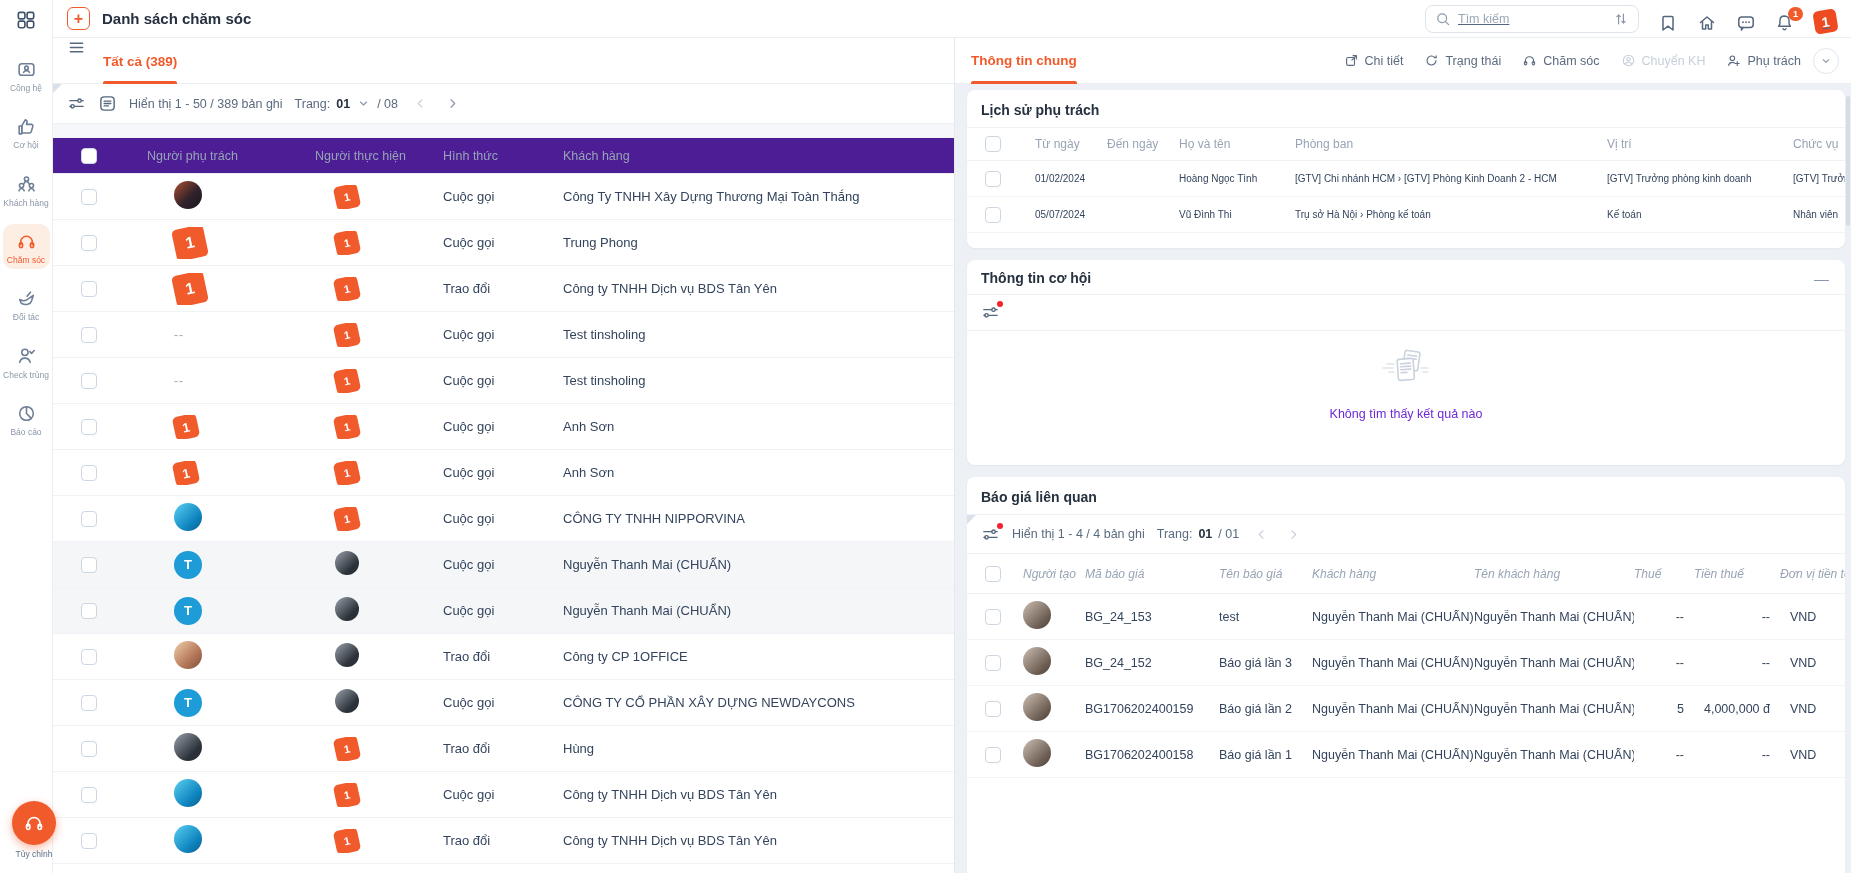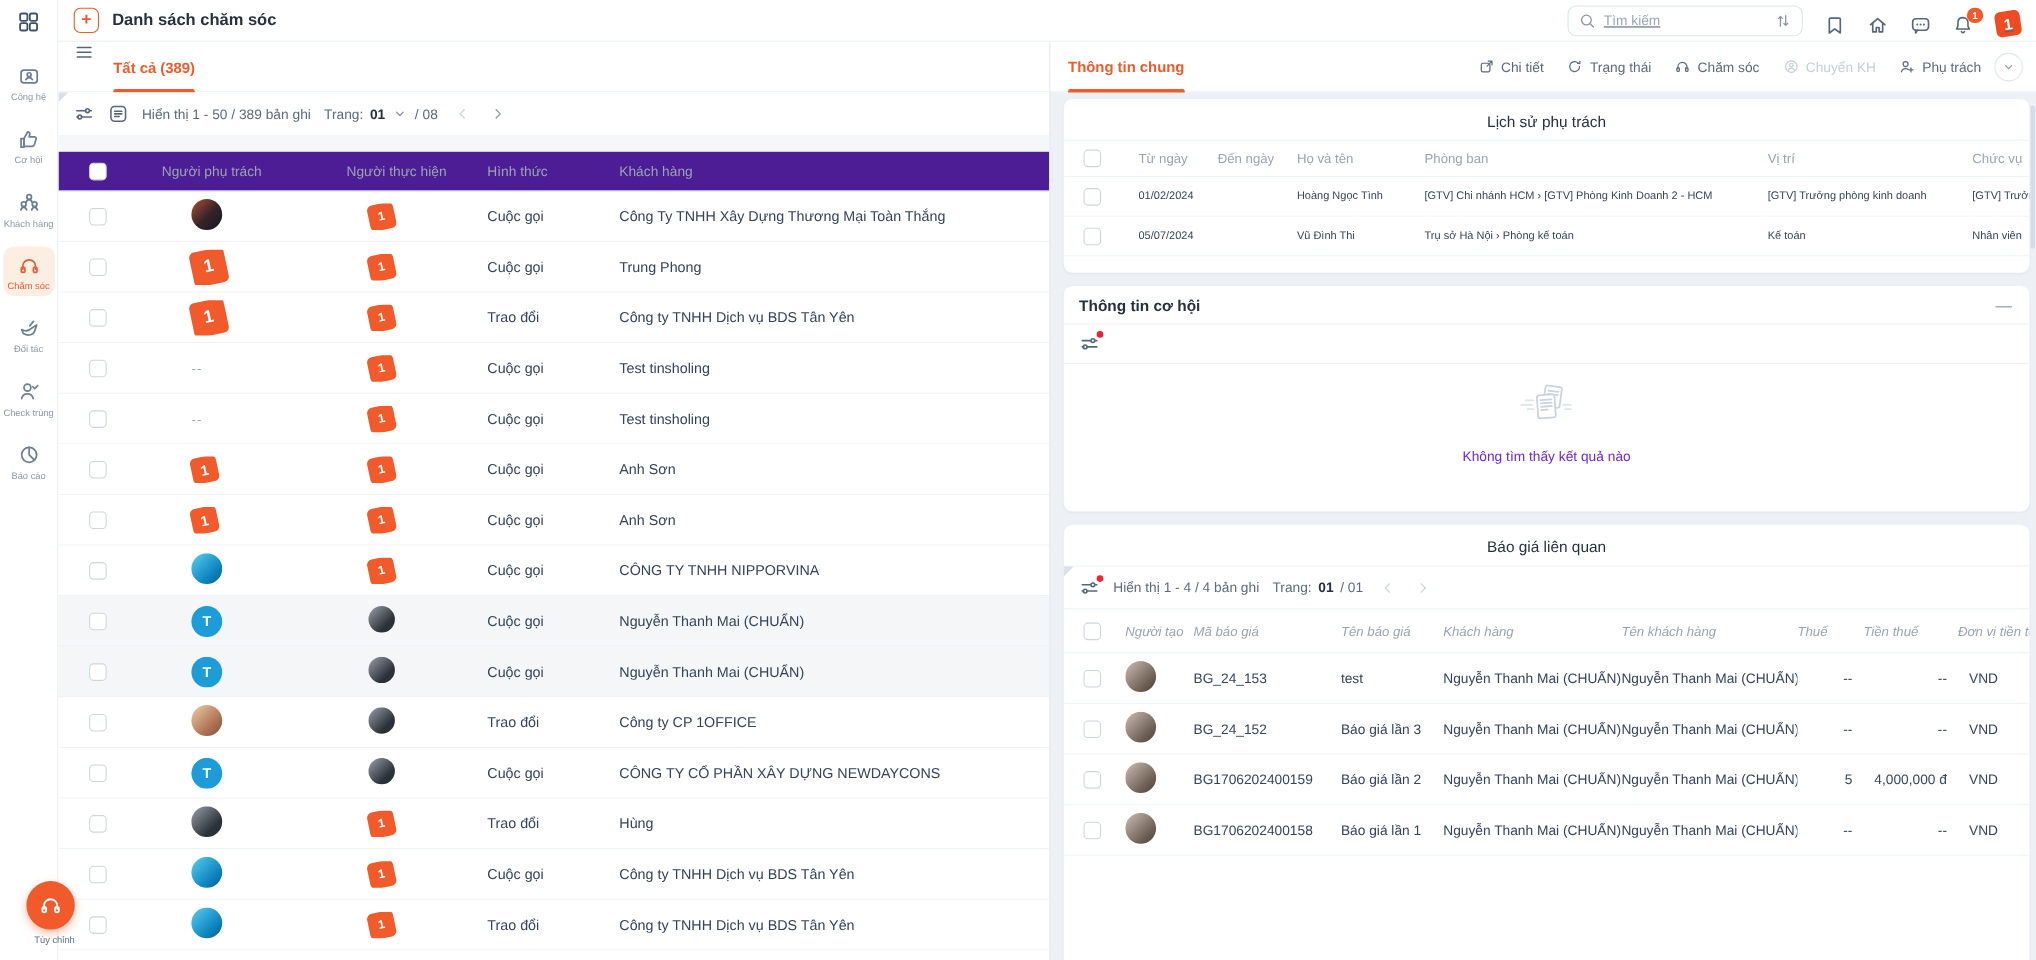--- a/index.html
+++ b/index.html
@@ -14,21 +14,21 @@
   
   .sidebar { position:absolute; left:0; top:0; width:53px; height:873px; background:#fff; border-right:1px solid #ebeff4; z-index:6; }
   .sb-top { height:40px; display:flex; align-items:center; justify-content:center; color:#40536a; cursor:pointer; }
   #sb-items { display:flex; flex-direction:column; align-items:center; padding-top:12px; }
   .sb-item { width:47px; margin:0 auto 12px; padding:6px 0 4px; border-radius:10px; display:flex; flex-direction:column; align-items:center; gap:4px; color:#8a97a8; cursor:pointer; }
   .sb-item .ic { width:22px; height:22px; display:flex; align-items:center; justify-content:center; color:#6d7f94; }
   .sb-item .ic svg { width:21px; height:21px; }
   .sb-item .lbl { font-size:8.5px; white-space:nowrap; line-height:1.1; }
   .sb-item.active { background:#fdeee4; color:#f15b2c; }
   .sb-item.active .ic { color:#f15b2c; }
-  .floating { position:absolute; left:0; bottom:14px; width:68px; display:flex; flex-direction:column; align-items:flex-end; gap:4px; }
+  .floating { position:absolute; left:0; bottom:14px; width:68px; display:flex; flex-direction:column; align-items:center; gap:4px; }
   .float-btn { width:44px; height:44px; border-radius:50%; background:#f15b2c; display:flex; align-items:center; justify-content:center; color:#fff; box-shadow:0 3px 8px rgba(241,91,44,.45); cursor:pointer; }
   .float-btn .svg-ic { width:22px; height:22px; }
   .float-label { font-size:8.5px; color:#5c7086; }
 
   
   .topbar { position:absolute; left:53px; right:0; top:0; height:38px; background:#fff; border-bottom:1px solid #ebeff4; display:flex; align-items:center; padding:0 14px; gap:12px; z-index:5; }
   .plus-btn { width:23px; height:23px; border:1.6px solid #f15b2c; border-radius:6px; background:#fff; color:#f15b2c; font-size:16px; font-weight:600; line-height:1; display:flex; align-items:center; justify-content:center; cursor:pointer; }
   .page-title { font-size:15px; font-weight:700; color:#26313f; }
   .top-right { margin-left:auto; display:flex; align-items:flex-end; gap:19px; color:#55677d;text-decoration:underline; }
   .searchbox { width:214px; height:28px; border:1px solid #dde4ec; border-radius:8px; display:flex; align-items:center; padding:0 9px; gap:7px; color:#8a97a8; cursor:text; background:#fff; }
@@ -85,21 +85,21 @@
   .dtabbar { height:46px; background:#fff; border-bottom:1px solid #ebeff4; display:flex; align-items:center; padding:0 12px 0 16px; gap:10px; }
   .dtab { height:46px; display:flex; align-items:center; position:relative; color:#f15b2c; font-size:13.5px; font-weight:600; cursor:pointer; }
   .dtab::after { content:""; position:absolute; left:0; right:0; bottom:0; height:3px; background:#f15b2c; border-radius:2px 2px 0 0; }
   .actions { margin-left:auto; display:flex; align-items:center; gap:21px; color:#5b6b7f; font-size:12.5px; }
   .action { display:flex; align-items:center; gap:6px; cursor:pointer; white-space:nowrap; }
   .action .svg-ic { width:15px; height:15px; }
   .action.dis { color:#c5cfdb; }
   .circle-btn { width:26px; height:26px; border:1px solid #dfe6ee; border-radius:50%; background:#fff; display:flex; align-items:center; justify-content:center; color:#8796a8; cursor:pointer; margin-left:2px; }
   .cards { position:absolute; top:46px; left:0; right:0; bottom:0; padding:6px 6px 0 12px; display:flex; flex-direction:column; gap:12px; overflow:hidden; }
   .card { background:#fff; border-radius:8px; overflow:hidden; box-shadow:0 1px 2px rgba(40,60,90,.05); flex:none; }
-  .card-title { font-size:14px; font-weight:400; color:#26313f; padding:12px 14px 9px;text-align:center; }
+  .card-title { font-size:14px; font-weight:700; color:#26313f; padding:12px 14px 9px; }
   .c1 { height:158px; }
   .hgrid { display:grid; grid-template-columns:44px 80px 72px 116px 312px 186px 1fr; align-items:center; padding-left:12px; }
   .hhead { height:34px; color:#98a4b5; font-size:12px; border-top:1px solid #eef2f6; border-bottom:1px solid #eef2f6; }
   .hhead .hcell { padding-left:4px; }
   .hhead .hc-from { padding-left:12px; }
   .hrow { height:36px; font-size:10px; color:#33445c; border-bottom:1px solid #f1f4f8; cursor:pointer; }
   .hrow .cell { padding-left:4px; }
   .hrow .hc-from { padding-left:12px; }
   .hrow .cbx, .hhead .cbx { margin-left:6px; }
   .c2 { height:205px; }

